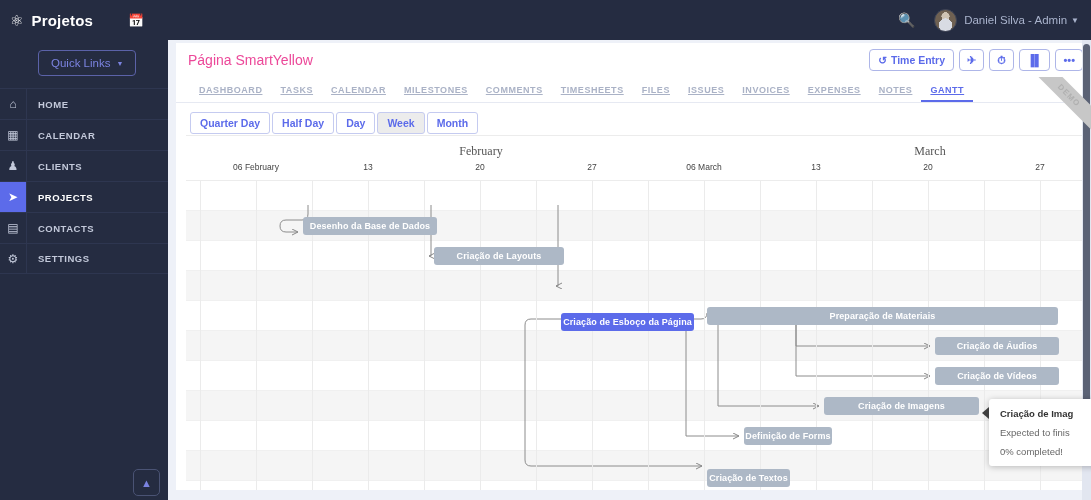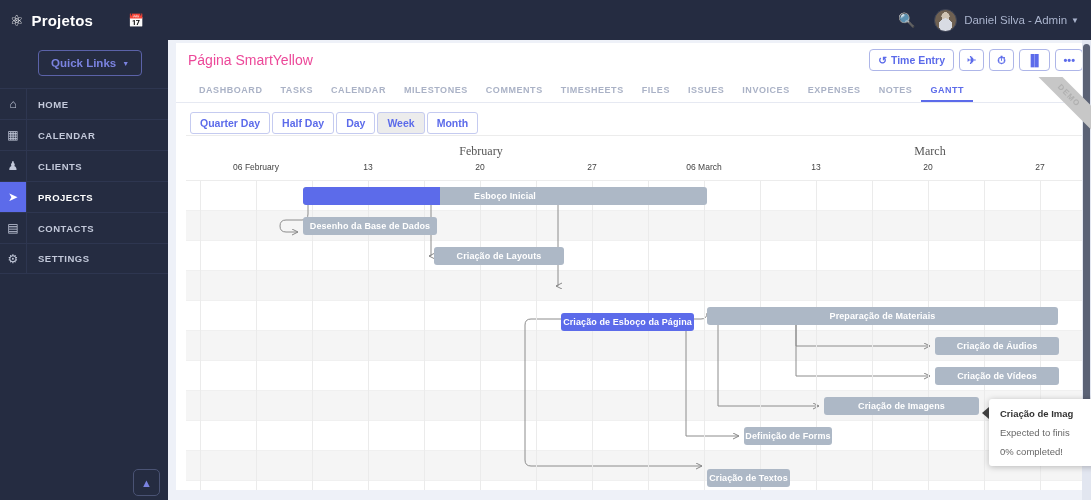--- a/index.html
+++ b/index.html
@@ -44,21 +44,21 @@
 
   
   .sidebar {
     position: absolute; top: 40px; left: 0; width: 168px; height: 460px;
     background: #252c41;
   }
   .ql-wrap { padding: 10px 0 12px 38px; }
   .quick-links {
     display: inline-flex; align-items: center; gap: 6px;
     border: 1px solid #5b62a8; border-radius: 4px;
-    color: #7b83e0; font-size: 11.5px; font-weight: bold;
+    color: #7b83e0; font-size: 11.5px; font-weight: normal;
     padding: 6px 12px; background: transparent; cursor: pointer;
   }
   .quick-links .caret2 { font-size: 7px; }
   .nav-item {
     display: flex; align-items: center; height: 31px;
     border-top: 1px solid #2e3650;
     cursor: pointer; position: relative;
   }
   .nav-item:last-of-type { border-bottom: 1px solid #2e3650; }
   .nav-icon {
@@ -103,20 +103,21 @@
   
   .tabcard { background: #ffffff; height: 413px; position: relative; overflow: hidden; }
   .tabs {
     display: flex; align-items: flex-end; gap: 0;
     border-bottom: 1px solid #e6e9f2; height: 26px; padding-left: 14px;
   }
   .tab {
     color: #aab2c6; font-size: 9px; font-weight: bold; letter-spacing: .55px;
     padding: 0 9px 5px 9px; cursor: pointer; white-space: nowrap;
     border-bottom: 2px solid transparent;
+    text-decoration: underline;
   }
   .tab.active { color: #5c6bea; border-bottom-color: #5c6bea; }
 
   
   .viewmodes { display: flex; padding: 9px 0 8px 14px; }
   .vm {
     border: 1px solid #c5cbf0; background: #ffffff; color: #5c6bea;
     font-size: 10.5px; font-weight: bold; height: 22px;
     display: inline-flex; align-items: center; padding: 0 9px;
     margin-right: 2px; border-radius: 3px; cursor: pointer;
@@ -347,24 +348,20 @@
             <div class="vgrid" style="left: 350px;"></div>
             <div class="vgrid" style="left: 406px;"></div>
             <div class="vgrid" style="left: 462px;"></div>
             <div class="vgrid" style="left: 518px;"></div>
             <div class="vgrid" style="left: 574px;"></div>
             <div class="vgrid" style="left: 630px;"></div>
             <div class="vgrid" style="left: 686px;"></div>
             <div class="vgrid" style="left: 742px;"></div>
             <div class="vgrid" style="left: 798px;"></div>
             <div class="vgrid" style="left: 854px;"></div>
-            <div class="bar" style="left: 117px; width: 404px; top: 6px;">
-              <div class="progress" style="width:137.36px"></div>
-              <span class="bar-label">Esboço Inicial</span>
-            </div>
             <div class="bar" style="left: 117px; width: 134px; top: 36px;">
               <span class="bar-label">Desenho da Base de Dados</span>
             </div>
             <div class="bar" style="left: 248px; width: 130px; top: 66px;">
               <span class="bar-label">Criação de Layouts</span>
             </div>
             <div class="bar highlight" style="left: 375px; width: 133px; top: 96px;">
               <span class="bar-label">Criação de Esboço da Página</span>
             </div>
             <div class="bar" style="left: 521px; width: 351px; top: 126px;">

